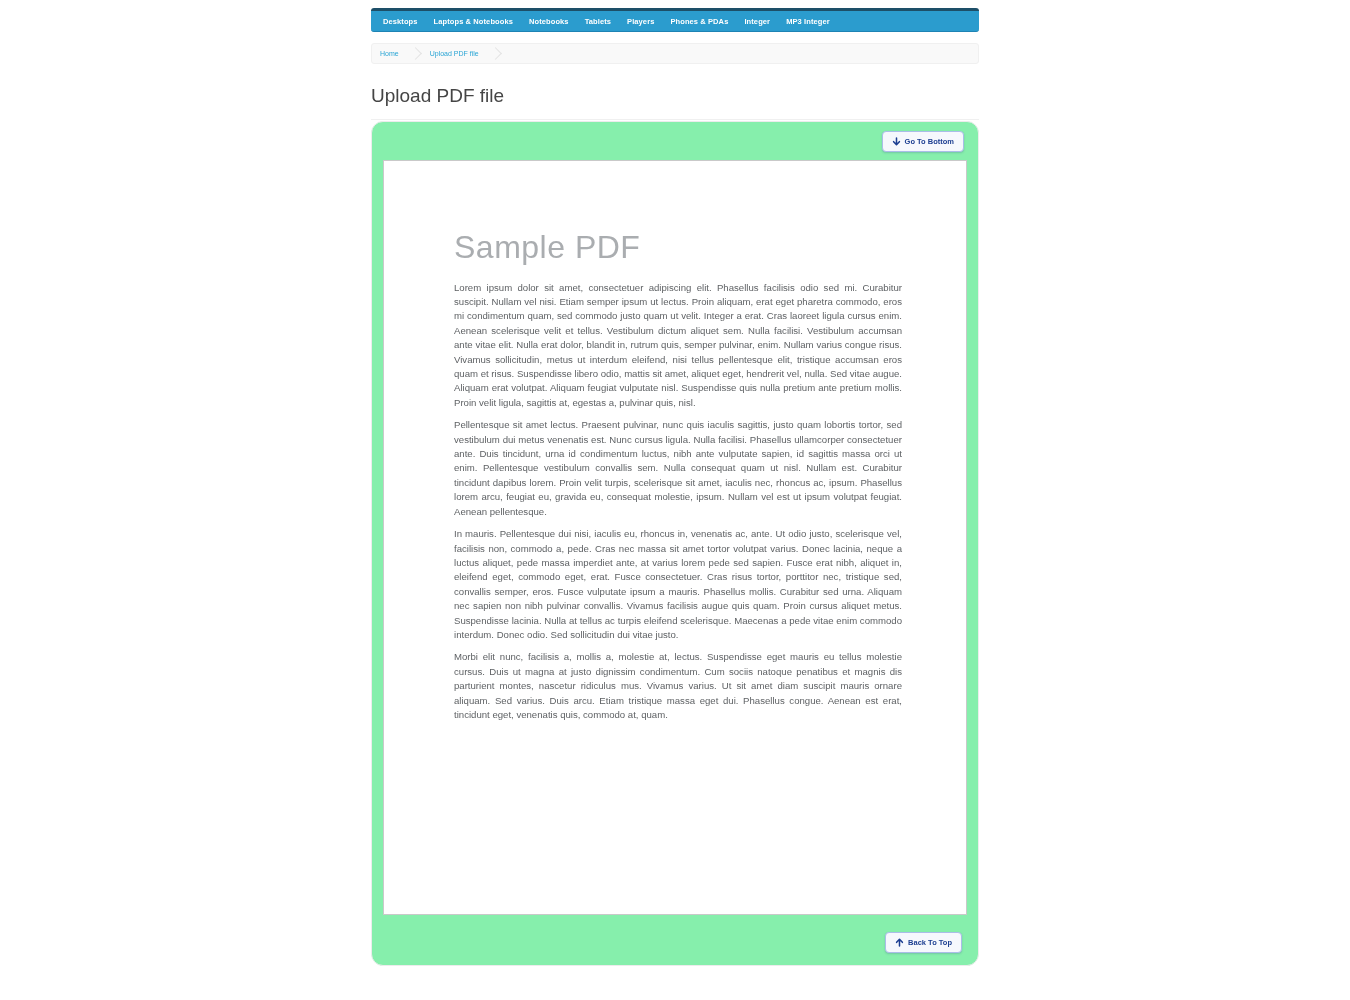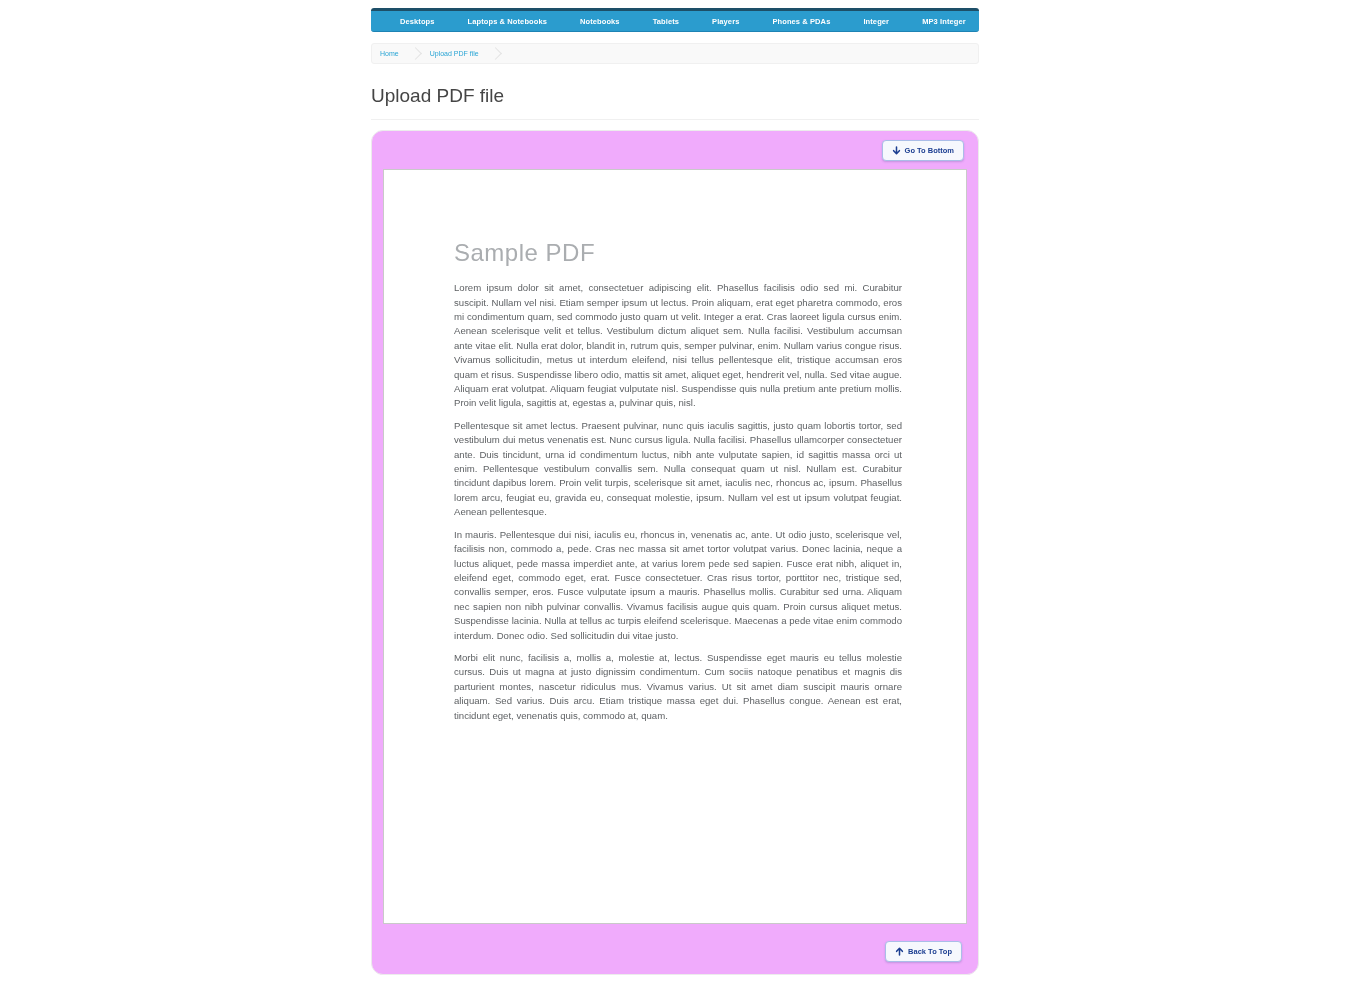--- a/index.html
+++ b/index.html
@@ -17,21 +17,21 @@
 
   
   .nav{
     background:var(--nav-bg,#2b9cce);
     border-top:3px solid var(--nav-top,#1d4f68);
     border-bottom:1px solid #1e83b4;
     border-radius:3px;
     height:24px;
   }
   .nav-list{list-style:none;margin:0;padding:0 4px;display:flex;align-items:center;height:100%;}
-  .nav-item{display:block;margin-left:17px;}
+  .nav-item{display:block;}
   .nav-link{
     display:block;color:#ffffff;text-decoration:none;
     font-size:7.5px;font-weight:700;padding:0 8px;letter-spacing:.1px;
     line-height:21px;white-space:nowrap;
   }
 
   
   .breadcrumb{
     margin-top:11px;background:#f9f9f9;border:1px solid #f0f0f0;border-radius:3px;
     height:21px;display:flex;align-items:center;padding:0 8px;
@@ -44,22 +44,22 @@
   }
 
   
   .page-title{
     margin:21px 0 0 0;font-size:19px;font-weight:400;color:#454545;
     padding-bottom:12px;border-bottom:1px solid #f0f0f0;
   }
 
   
   .viewer{
-    position:relative;margin-top:10px;height:845px;
-    background:#f0abfc;border:1px solid #ececec;border-radius:12px;
+    position:relative;margin-top:1px;height:845px;
+    background:#86efac;border:1px solid #ececec;border-radius:12px;
     padding:9px;
   }
   .viewer-toolbar{display:flex;justify-content:flex-end;}
   .btn{
     display:inline-flex;align-items:center;gap:4px;
     background:var(--button-bg,#f6f8fd);
     border:1px solid var(--button-border,#aabde8);
     border-radius:4px;color:var(--button-text,#1c3e91);
     font-size:7.5px;font-weight:600;font-family:"Liberation Sans",sans-serif;
     padding:5px 9px;cursor:pointer;box-shadow:0 1px 2px rgba(60,80,140,.25);
@@ -73,21 +73,21 @@
     display:flex;align-items:center;justify-content:center;gap:2px;
   }
 
   
   .pdf-page{
     width:584px;height:755px;margin:8px auto 0;
     background:#ffffff;border:1px solid #c9c9c9;
     padding:70px 64px 0 70px;overflow:hidden;
   }
   .pdf-title{
-    margin:0;font-size:24px;font-weight:200;color:var(--pdf-title,#aaadb0);
+    margin:0;font-size:32px;font-weight:200;color:var(--pdf-title,#aaadb0);
     letter-spacing:.5px;line-height:1.05;
   }
   .pdf-subtitle{
     margin:6px 0 0 0;font-size:14px;font-style:italic;color:#515456;line-height:1.3;
   }
   .pdf-body{margin-top:16px;}
   .pdf-para{
     margin:0;font-size:9.6px;line-height:14.4px;color:var(--text,#5f6265);
     text-align:justify;
   }

